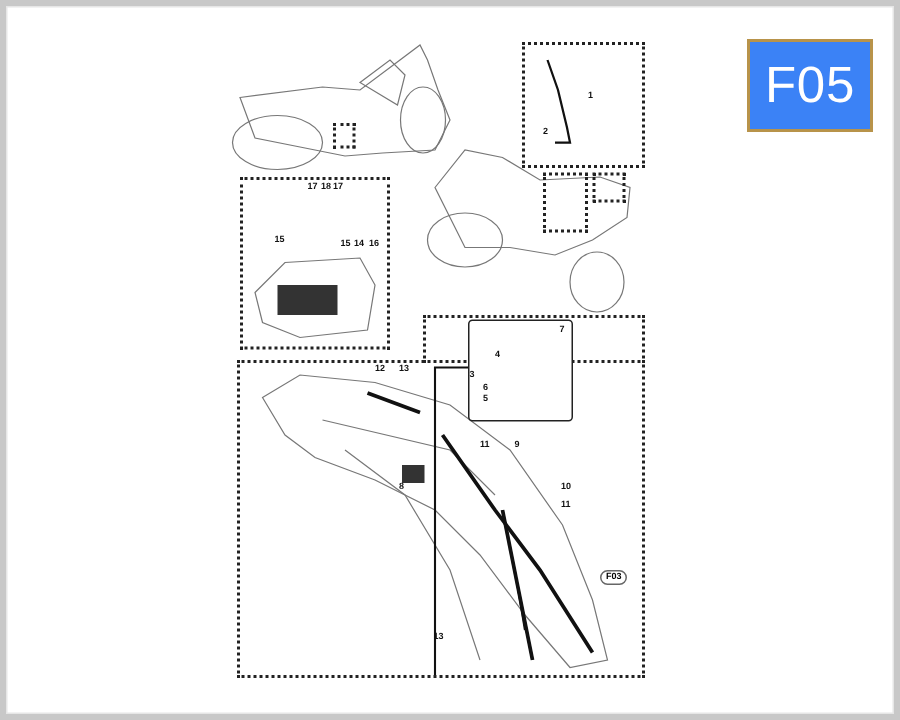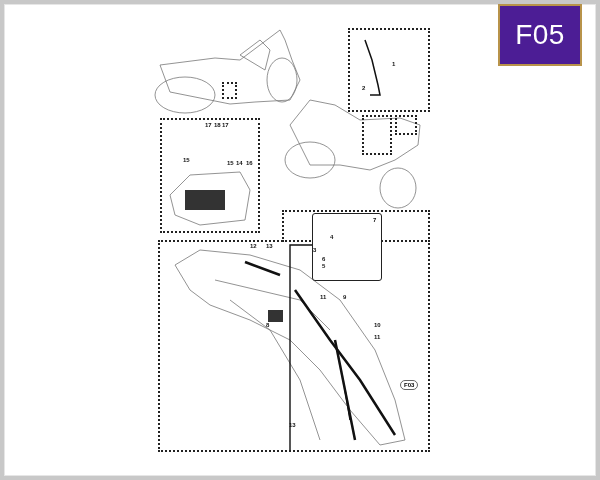--- a/index.html
+++ b/index.html
@@ -1,21 +1,21 @@
 <!DOCTYPE html>
 <html><head>
 <meta charset="utf-8">
 <style>
   html, body { margin:0; padding:0; }
   body { width:600px; height:480px; background:#fff; position:relative; overflow:hidden;
          font-family:"Liberation Sans", sans-serif; }
   .frame { position:absolute; left:0; top:0; width:600px; height:480px; box-sizing:border-box;
            border:4px solid #c8c8c8; box-shadow: inset 0 0 0 1px #e6e6e6; }
-  .badge { position:absolute; left:498px; top:4px; width:84px; height:62px; box-sizing:border-box;
-           background:#4c1d95; border:2px solid #b8934a; color:#fff; font-size:28px;
+  .badge { position:absolute; left:498px; top:26px; width:84px; height:62px; box-sizing:border-box;
+           background:#3b82f6; border:2px solid #b8934a; color:#fff; font-size:34px;
            display:flex; align-items:center; justify-content:center; letter-spacing:0.5px; }
   .dbox { position:absolute; border:2px dotted #222; box-sizing:border-box; }
   .sbox { position:absolute; border:1.5px solid #222; border-radius:3px; box-sizing:border-box; background:#fff; }
   svg.art { position:absolute; left:0; top:0; }
   .lbl { position:absolute; font-size:6px; font-weight:bold; color:#111; line-height:1; }
   .tagbox { position:absolute; font-size:6px; font-weight:bold; border:1px solid #666; border-radius:5px;
             padding:1px 3px; background:#fff; line-height:1; }
 </style>
 </head>
 <body>

